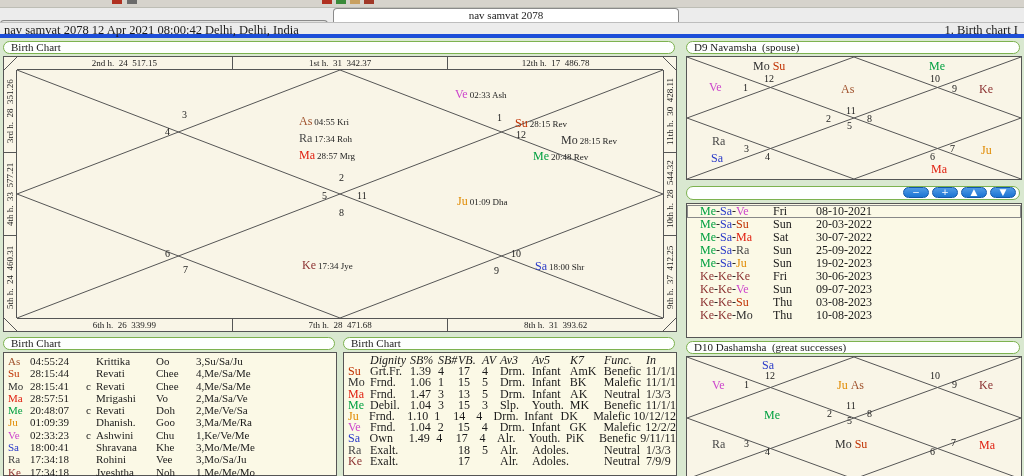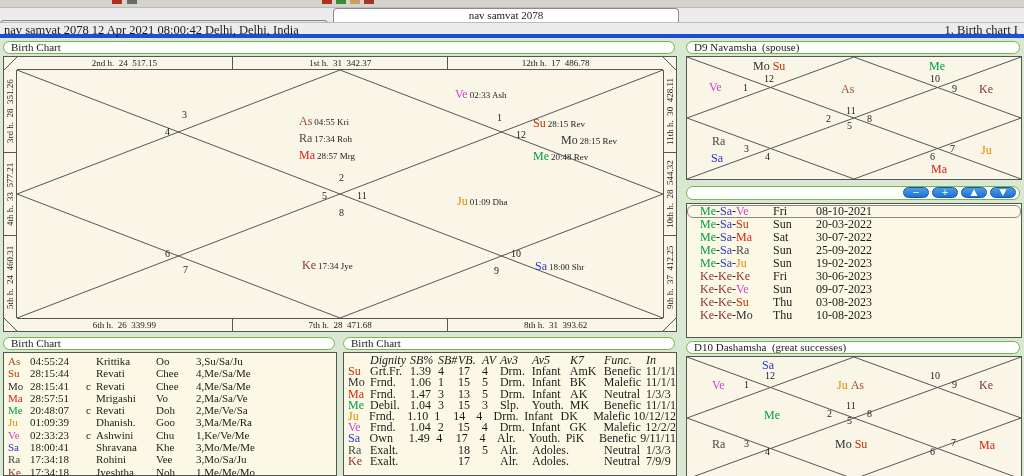--- a/index.html
+++ b/index.html
@@ -60,21 +60,21 @@
   .corner.tr{right:0;top:0;background:linear-gradient(to bottom left,transparent calc(50% - .7px),#555 50%,transparent calc(50% + .7px));}
   .corner.bl{left:0;bottom:0;background:linear-gradient(to top right,transparent calc(50% - .7px),#555 50%,transparent calc(50% + .7px));}
   .corner.br{right:0;bottom:0;background:linear-gradient(to top left,transparent calc(50% - .7px),#555 50%,transparent calc(50% + .7px));}
   .interior{position:absolute;left:13px;top:13px;right:13px;bottom:13px;}
   
   .vbtns{position:absolute;right:3px;top:0px;display:flex;gap:3px;}
   .vbtn{width:26px;height:11px;border-radius:6px;border:1px solid #1257a8;
     background:linear-gradient(#4f9be4,#1b74d4);color:#fff;font-size:9px;line-height:9px;
     text-align:center;font-family:"DejaVu Sans",sans-serif;cursor:default;}
   .dasha-list{position:absolute;left:0;top:0;right:0;bottom:0;padding-top:1px;}
-  .drow{height:13px;font-size:12px;line-height:13px;padding-left:13px;white-space:nowrap;border-radius:6px;}
+  .drow{height:13px;font-size:12px;line-height:13px;padding-left:13px;white-space:nowrap;}
   .drow.sel{outline:1px solid #888;outline-offset:-1px;}
   .dl{display:inline-block;width:70px;}
   .dd{display:inline-block;width:40px;}
   
   .trow{display:flex;height:12.3px;font-size:11px;line-height:12.3px;white-space:nowrap;padding-left:4px;}
   .mrow{display:flex;height:11.2px;font-size:12px;line-height:11.2px;white-space:nowrap;padding-left:4px;}
   .thead{font-style:italic;}
   .cg{width:22px;} .ct{width:56px;} .cc{width:10px;} .cn{width:60px;} .cs{width:40px;} .cp{flex:1;}
   .mg{width:22px;} .mdig{width:40px;} .msbp{width:28px;} .msbn{width:20px;} .mvb{width:24px;}
   .mav{width:18px;} .mav3{width:32px;} .mav5{width:38px;} .mk7{width:34px;} .mfunc{width:42px;} .min{flex:1;}
@@ -148,21 +148,21 @@
       <span class="h" style="left:340px;top:120px;">11</span>
       <span class="h" style="left:322px;top:137px;">8</span>
       <span class="h" style="left:148px;top:178px;">6</span>
       <span class="h" style="left:166px;top:194px;">7</span>
       <span class="h" style="left:494px;top:178px;">10</span>
       <span class="h" style="left:477px;top:195px;">9</span>
       <span class="p" style="left:438px;top:14px;"><b style="color: rgb(204, 68, 204);">Ve</b><span class="d">02:33 Ash</span></span>
       <span class="p" style="left:282px;top:41px;"><b style="color: rgb(160, 82, 45);">As</b><span class="d">04:55 Kri</span></span>
       <span class="p" style="left:282px;top:58px;"><b style="color: rgb(72, 72, 72);">Ra</b><span class="d">17:34 Roh</span></span>
       <span class="p" style="left:282px;top:75px;"><b style="color: rgb(224, 32, 16);">Ma</b><span class="d">28:57 Mrg</span></span>
-      <span class="p" style="left:516px;top:43px;"><b style="color: rgb(192, 48, 0);">Su</b><span class="d">28:15 Rev</span></span>
+      <span class="p" style="left:498px;top:43px;"><b style="color: rgb(192, 48, 0);">Su</b><span class="d">28:15 Rev</span></span>
       <span class="p" style="left:544px;top:60px;"><b style="color: rgb(48, 48, 48);">Mo</b><span class="d">28:15 Rev</span></span>
       <span class="p" style="left:516px;top:76px;"><b style="color: rgb(0, 160, 64);">Me</b><span class="d">20:48 Rev</span></span>
       <span class="p" style="left:440px;top:121px;"><b style="color: rgb(224, 138, 0);">Ju</b><span class="d">01:09 Dha</span></span>
       <span class="p" style="left:285px;top:185px;"><b style="color: rgb(139, 48, 48);">Ke</b><span class="d">17:34 Jye</span></span>
       <span class="p" style="left:518px;top:186px;"><b style="color: rgb(40, 56, 200);">Sa</b><span class="d">18:00 Shr</span></span>
     </div>
   </div>
 
   <div class="pill" style="left:686px;top:41px;width:334px;">D9 Navamsha  (spouse)</div>
   <div class="box" style="left:686px;top:56px;width:336px;height:124px;">

